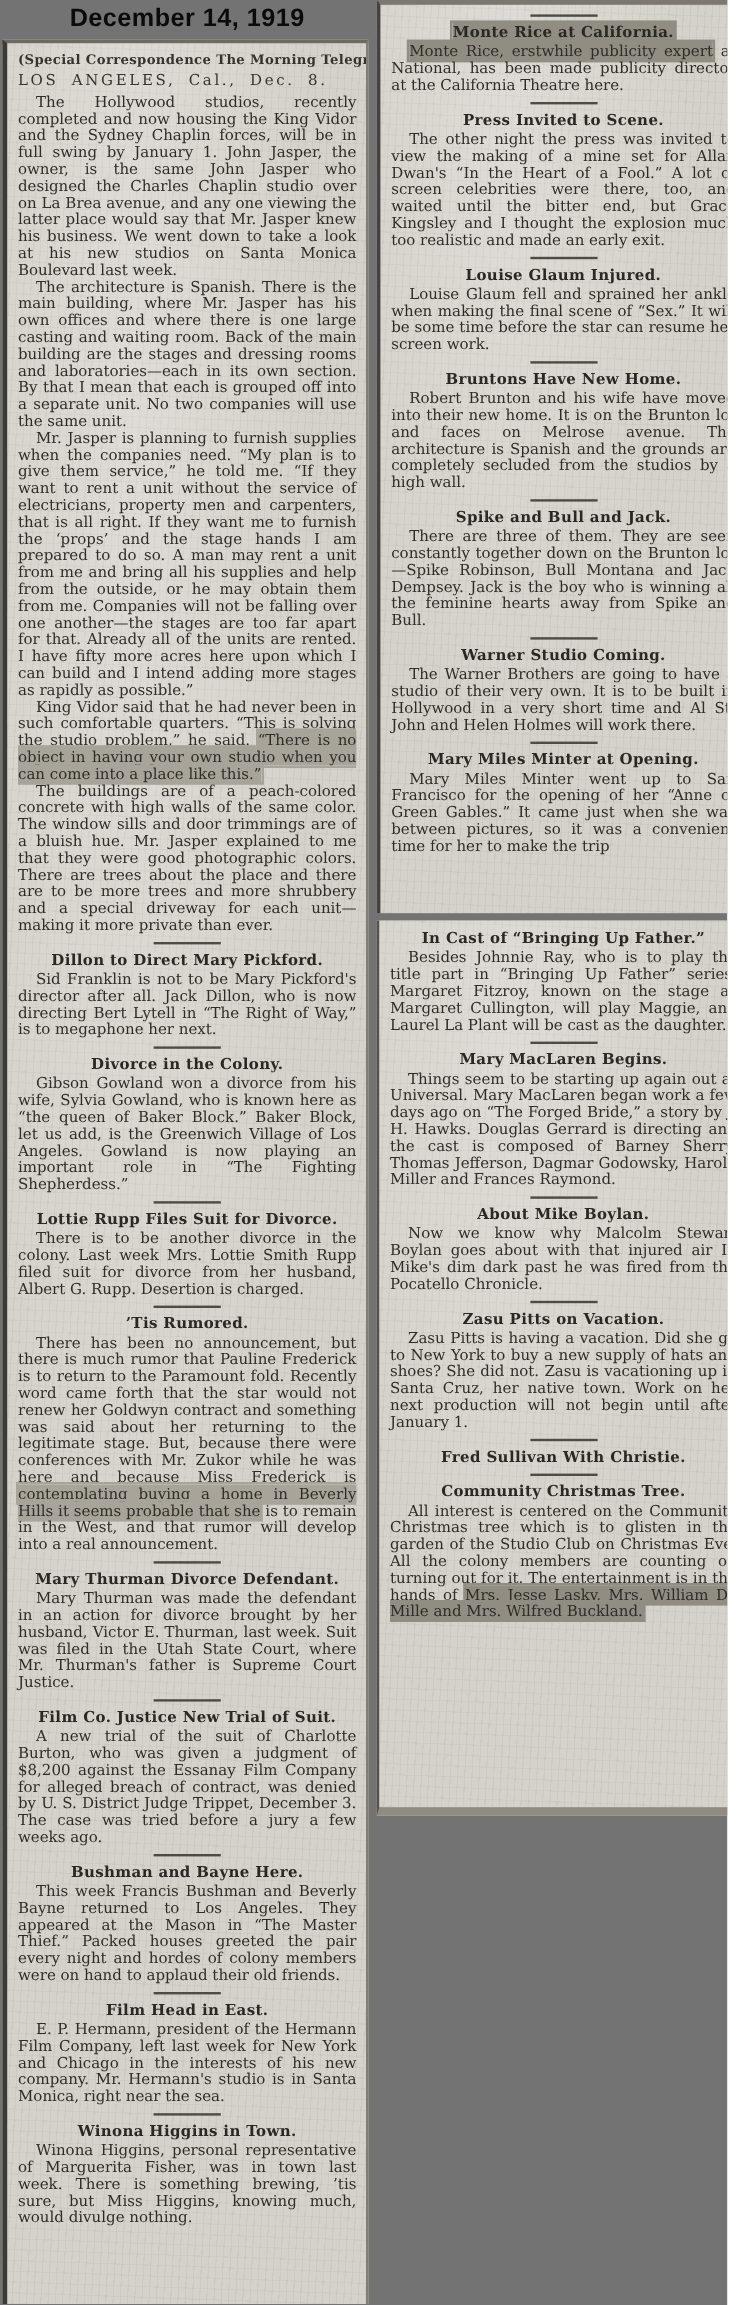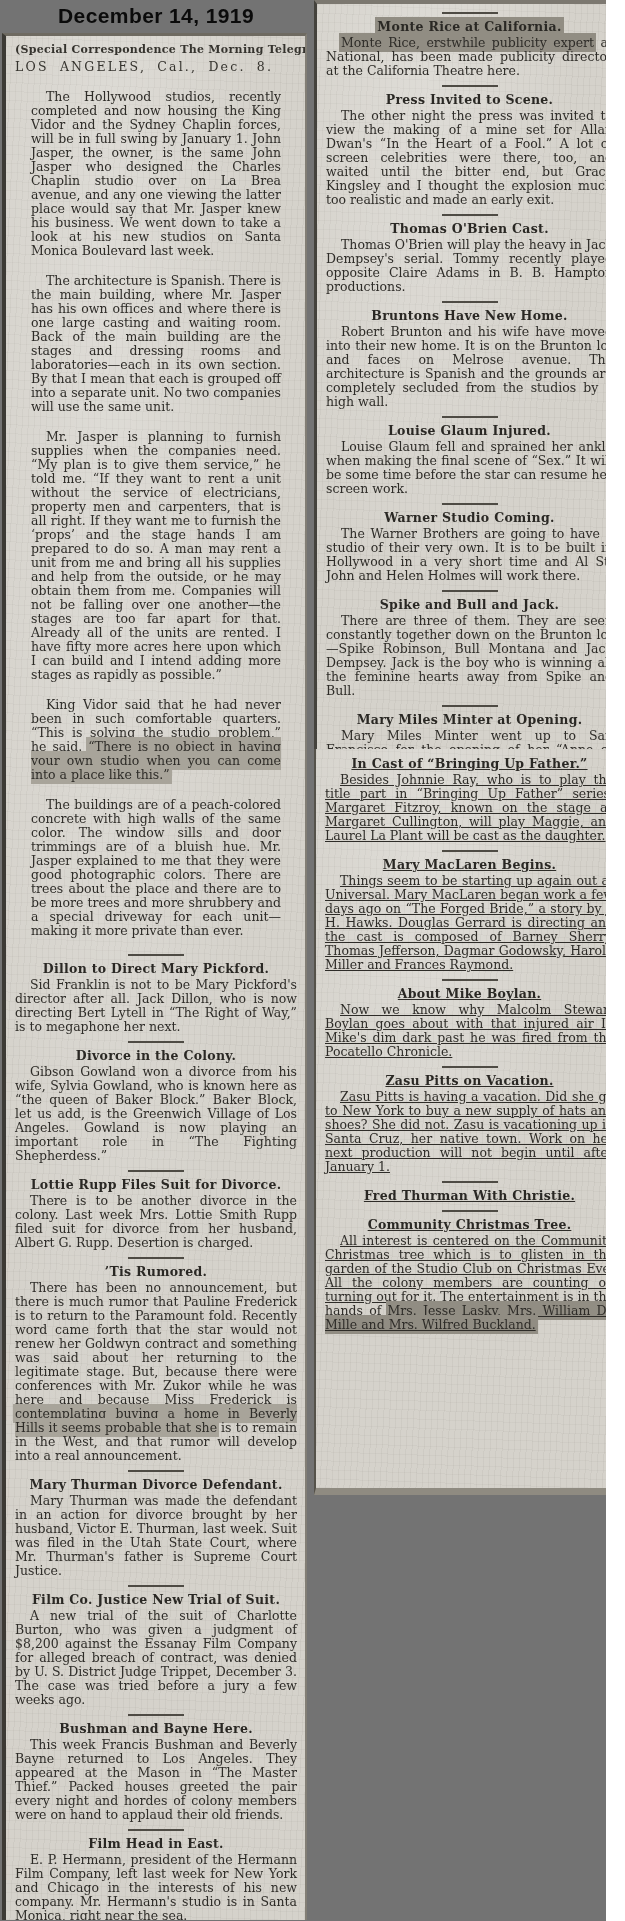--- a/index.html
+++ b/index.html
@@ -11,26 +11,26 @@
   .clip{position:absolute;box-sizing:border-box;background-color:#d5d2cb;
         background-image:
           radial-gradient(ellipse at 35% 15%, rgba(255,255,255,.22), transparent 55%),
           repeating-linear-gradient(93deg, rgba(66,61,52,.05) 0 1px, transparent 1px 6px),
           repeating-linear-gradient(2deg, rgba(66,61,52,.04) 0 1px, transparent 1px 9px);
         color:#2e2c28;font-size:12.5px;line-height:14px;text-align:justify;overflow:hidden;}
   .clip.left{left:2px;top:33px;width:305px;height:1887px;padding:5px 8px 0 9px;
         border-left:4px solid #3c3a35;border-right:2px solid #827e75;border-top:3px solid #6e6a61;}
   .clip.rtop{left:314px;top:0;width:311px;height:761px;padding:1px 8px 0 9px;
         border-left:3px solid #44423c;border-right:4px solid #33312c;border-top:4px solid #7c7870;}
-  .clip.rbot{left:314px;top:749px;width:311px;height:746px;padding:7px 8px 0 9px;
-        border-left:2px solid #55524a;border-right:3px solid #3c3a35;border-bottom:7px solid #8f8b81;text-decoration:underline;}
+  .clip.rbot{left:314px;top:767px;width:311px;height:746px;padding:7px 8px 0 9px;
+        border-left:2px solid #55524a;border-right:3px solid #3c3a35;border-bottom:7px solid #8f8b81;}
   .corr{font-size:11px;text-align:center;letter-spacing:.3px;margin:2px 0 3px;white-space:nowrap;
         font-weight:700;color:#35332e;}
   .dateline{letter-spacing:2.2px;word-spacing:5px;margin:1px 0 4px;color:#35332e;}
-  p.body-par{margin:16px;text-indent:15px;}
+  p.body-par{margin:0;text-indent:15px;}
   p.art-body{margin:0;text-indent:15px;}
   .art-title{font-weight:700;text-align:center;font-size:12.5px;line-height:15px;
         margin:0 0 2px;letter-spacing:.3px;color:#2a2824;}
   .divider{width:56px;border-top:2px solid #4e4b44;margin:7px auto 5px;}
   .hl{background:#a8a49a;box-shadow:0 0 0 2px #a8a49a;}
   .hl-dark{background:#918d83;box-shadow:0 0 0 2px #918d83;text-align:center;}
 </style>
 </head>
 <body>
 
@@ -112,48 +112,43 @@
       <div class="art-title"><span class="hl-dark">Monte Rice at California.</span></div>
       <p class="art-body"><span class="hl-dark">Monte Rice, erstwhile publicity expert</span><span> at National, has been made publicity director at the California Theatre here.</span></p>
     </div>
 
     <div class="article">
       <div class="divider"></div>
       <div class="art-title">Press Invited to Scene.</div>
       <p class="art-body">The other night the press was invited to view the making of a mine set for Allan Dwan's “In the Heart of a Fool.” A lot of screen celebrities were there, too, and waited until the bitter end, but Grace Kingsley and I thought the explosion much too realistic and made an early exit.</p>
     </div>
 
+
     <div class="article">
       <div class="divider"></div>
-      <div class="art-title">Thomas O'Brien Cast.</div>
-      <p class="art-body">Thomas O'Brien will play the heavy in Jack Dempsey's serial. Tommy recently played opposite Claire Adams in B. B. Hampton productions.</p>
+      <div class="art-title">Louise Glaum Injured.</div>
+      <p class="art-body">Louise Glaum fell and sprained her ankle when making the final scene of “Sex.” It will be some time before the star can resume her screen work.</p>
     </div>
 
     <div class="article">
       <div class="divider"></div>
       <div class="art-title">Bruntons Have New Home.</div>
       <p class="art-body">Robert Brunton and his wife have moved into their new home. It is on the Brunton lot and faces on Melrose avenue. The architecture is Spanish and the grounds are completely secluded from the studios by a high wall.</p>
     </div>
 
     <div class="article">
       <div class="divider"></div>
-      <div class="art-title">Louise Glaum Injured.</div>
-      <p class="art-body">Louise Glaum fell and sprained her ankle when making the final scene of “Sex.” It will be some time before the star can resume her screen work.</p>
+      <div class="art-title">Spike and Bull and Jack.</div>
+      <p class="art-body">There are three of them. They are seen constantly together down on the Brunton lot—Spike Robinson, Bull Montana and Jack Dempsey. Jack is the boy who is winning all the feminine hearts away from Spike and Bull.</p>
     </div>
 
     <div class="article">
       <div class="divider"></div>
       <div class="art-title">Warner Studio Coming.</div>
       <p class="art-body">The Warner Brothers are going to have a studio of their very own. It is to be built in Hollywood in a very short time and Al St. John and Helen Holmes will work there.</p>
-    </div>
-
-    <div class="article">
-      <div class="divider"></div>
-      <div class="art-title">Spike and Bull and Jack.</div>
-      <p class="art-body">There are three of them. They are seen constantly together down on the Brunton lot—Spike Robinson, Bull Montana and Jack Dempsey. Jack is the boy who is winning all the feminine hearts away from Spike and Bull.</p>
     </div>
 
     <div class="article">
       <div class="divider"></div>
       <div class="art-title">Mary Miles Minter at Opening.</div>
       <p class="art-body"><span>Mary Miles Minter went up to San Francisco for the opening of her “Anne of Green Gables.” It came just when she was between pictures, so it was a convenient time for her to make the trip </span></p>
     </div>
 
   </div>
 
@@ -179,21 +174,21 @@
     </div>
 
     <div class="article">
       <div class="divider"></div>
       <div class="art-title">Zasu Pitts on Vacation.</div>
       <p class="art-body">Zasu Pitts is having a vacation. Did she go to New York to buy a new supply of hats and shoes? She did not. Zasu is vacationing up in Santa Cruz, her native town. Work on her next production will not begin until after January 1.</p>
     </div>
 
     <div class="article">
       <div class="divider"></div>
-      <div class="art-title">Fred Thurman With Christie.</div>
+      <div class="art-title">Fred Sullivan With Christie.</div>
     </div>
 
     <div class="article">
       <div class="divider"></div>
       <div class="art-title">Community Christmas Tree.</div>
       <p class="art-body"><span>All interest is centered on the Community Christmas tree which is to glisten in the garden of the Studio Club on Christmas Eve. All the colony members are counting on turning out for it. The entertainment is in the hands of </span><span class="hl-dark">Mrs. Jesse Lasky, Mrs. William De Mille and Mrs. Wilfred Buckland.</span></p>
     </div>
 
   </div>
 

